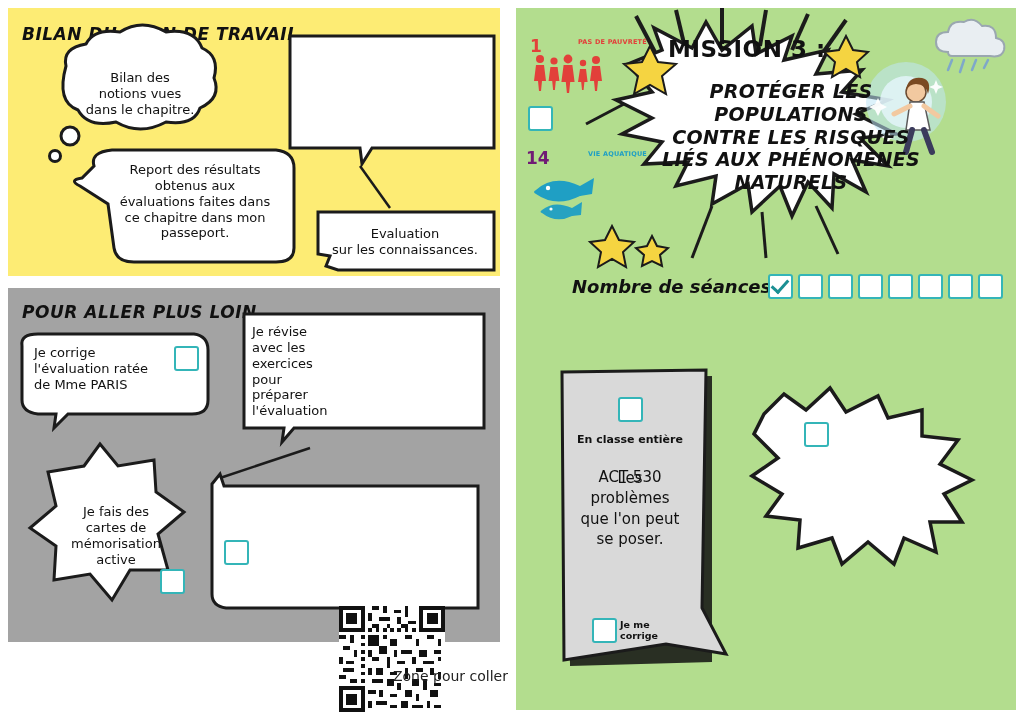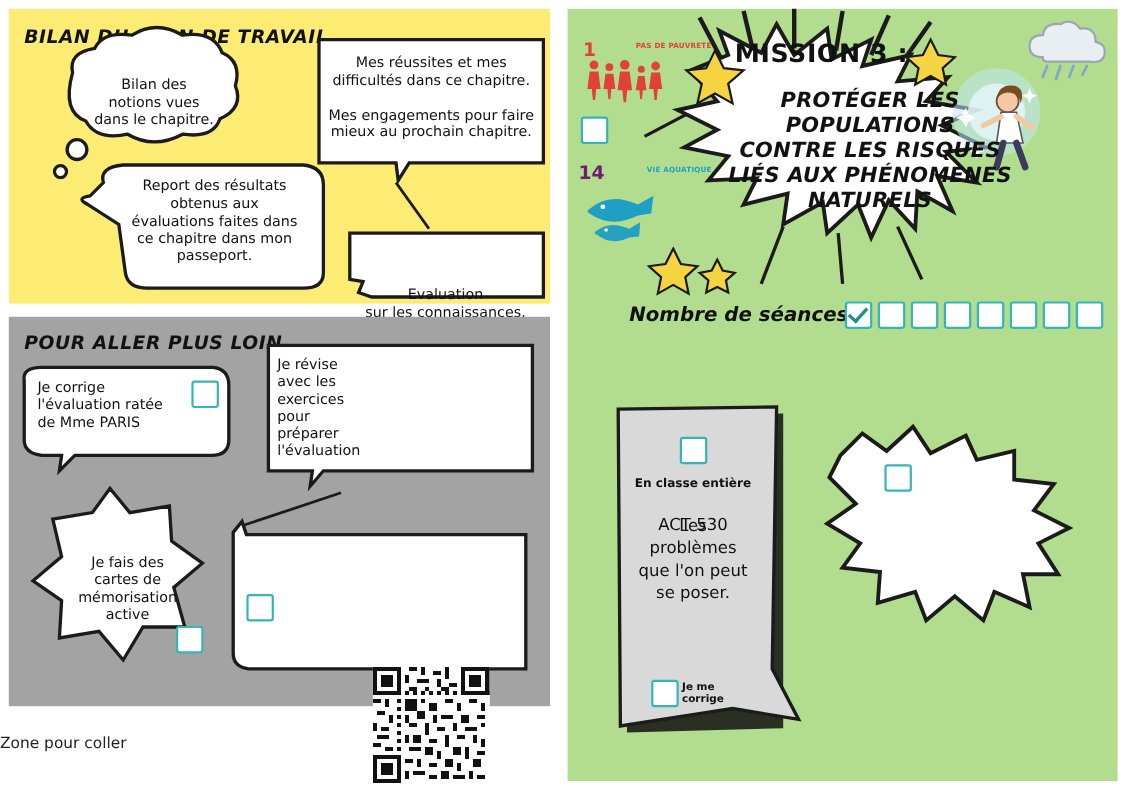--- a/index.html
+++ b/index.html
@@ -61,21 +61,21 @@
     position: absolute;
     left: 14px;
     top: 14px;
   }
 
   #zone-coller {
     position: absolute;
     left: 0;
     top: 668px;
     width: 508px;
-    text-align: left;
+    text-align: right;
     font-size: 14px;
     color: #222;
   }
 
   
   #green-panel {
     position: absolute;
     left: 516px;
     top: 8px;
     width: 500px;
@@ -265,31 +265,26 @@
                L126 254 Q108 254 106 240 L100 196 L72 178 Q60 172 74 170 Z" fill="#ffffff" stroke="#1b1b1b" stroke-width="3"></path>
 
       <path d="M310 204 L486 204 L486 262 L330 262 L318 258 L322 248 L310 246 Z" fill="#ffffff" stroke="#1b1b1b" stroke-width="3"></path>
 
       <path d="M352 158 L382 200" fill="none" stroke="#1b1b1b" stroke-width="2.5"></path>
     </svg>
 
     <div class="bub-text" style="left:72px; top:62px; width:120px;">Bilan des
 notions vues
 dans le chapitre.</div>
-    <div class="bub-text" style="left:288px; top:42px; width:192px;">Mes réussites et mes
-difficultés dans ce chapitre.
-
-Mes engagements pour faire
-mieux au prochain chapitre.</div>
     <div class="bub-text" style="left:104px; top:154px; width:166px;">Report des résultats
 obtenus aux
 évaluations faites dans
 ce chapitre dans mon
 passeport.</div>
-    <div class="bub-text" style="left:322px; top:218px; width:150px;margin-top:35px;">Evaluation
+    <div class="bub-text" style="left:322px; top:218px; width:150px;">Evaluation
 sur les connaissances.</div>
   </div>
 
   <div id="pink-panel">
     <div id="pink-title" class="panel-title">POUR ALLER PLUS LOIN</div>
 
     <svg class="bubble-layer" width="492" height="354" viewBox="0 0 492 354">
 
       <path d="M14 58 Q12 46 30 46 L186 46 Q200 48 200 62 L200 112 Q200 126 184 126 L60 126
                L46 140 L48 126 L30 126 Q14 124 14 112 Z" fill="#ffffff" stroke="#1b1b1b" stroke-width="3"></path>

